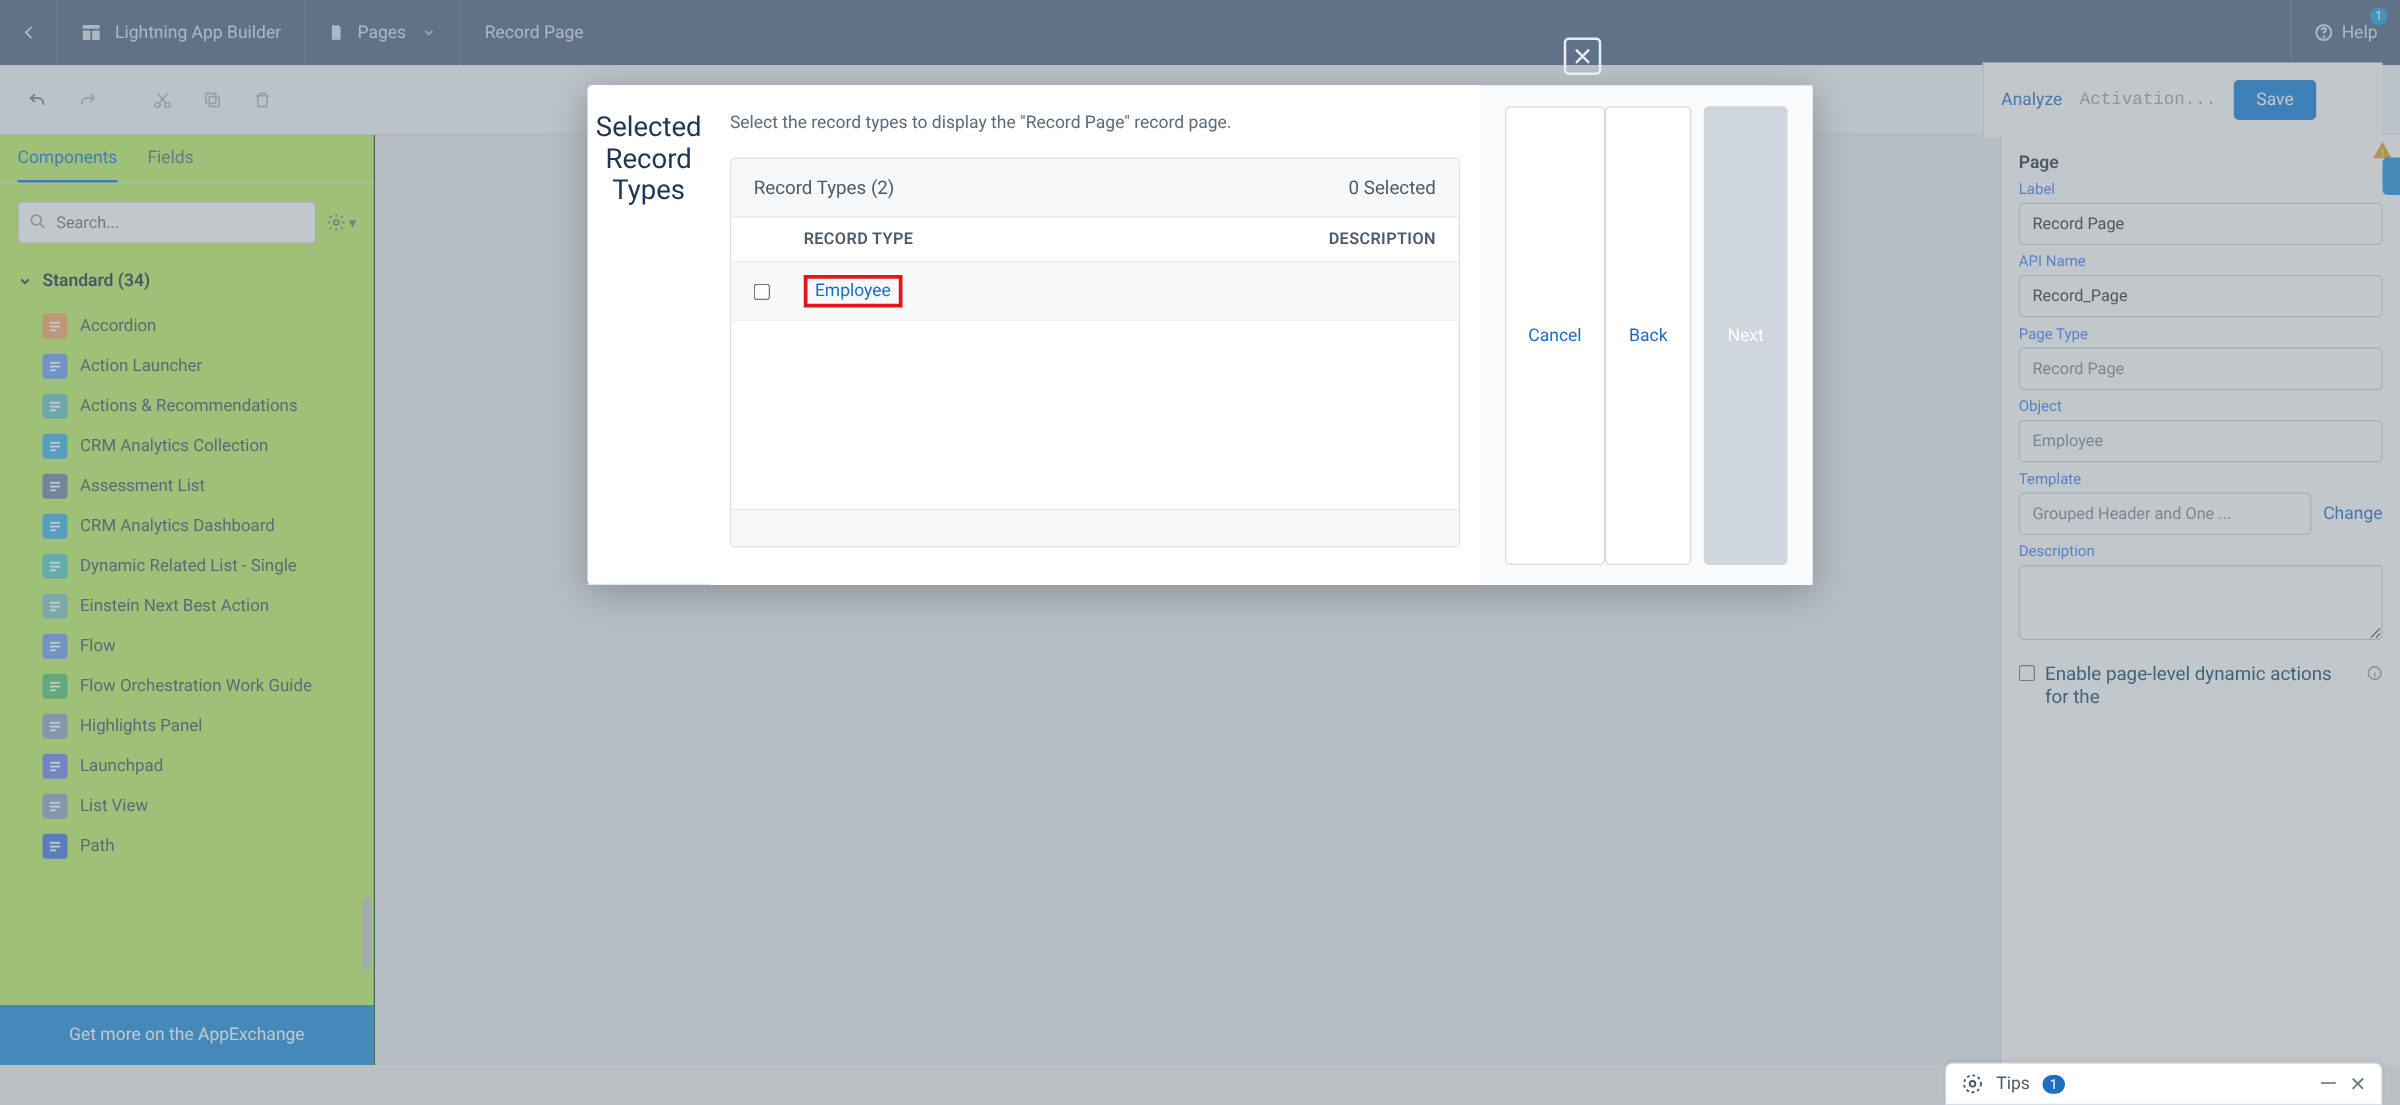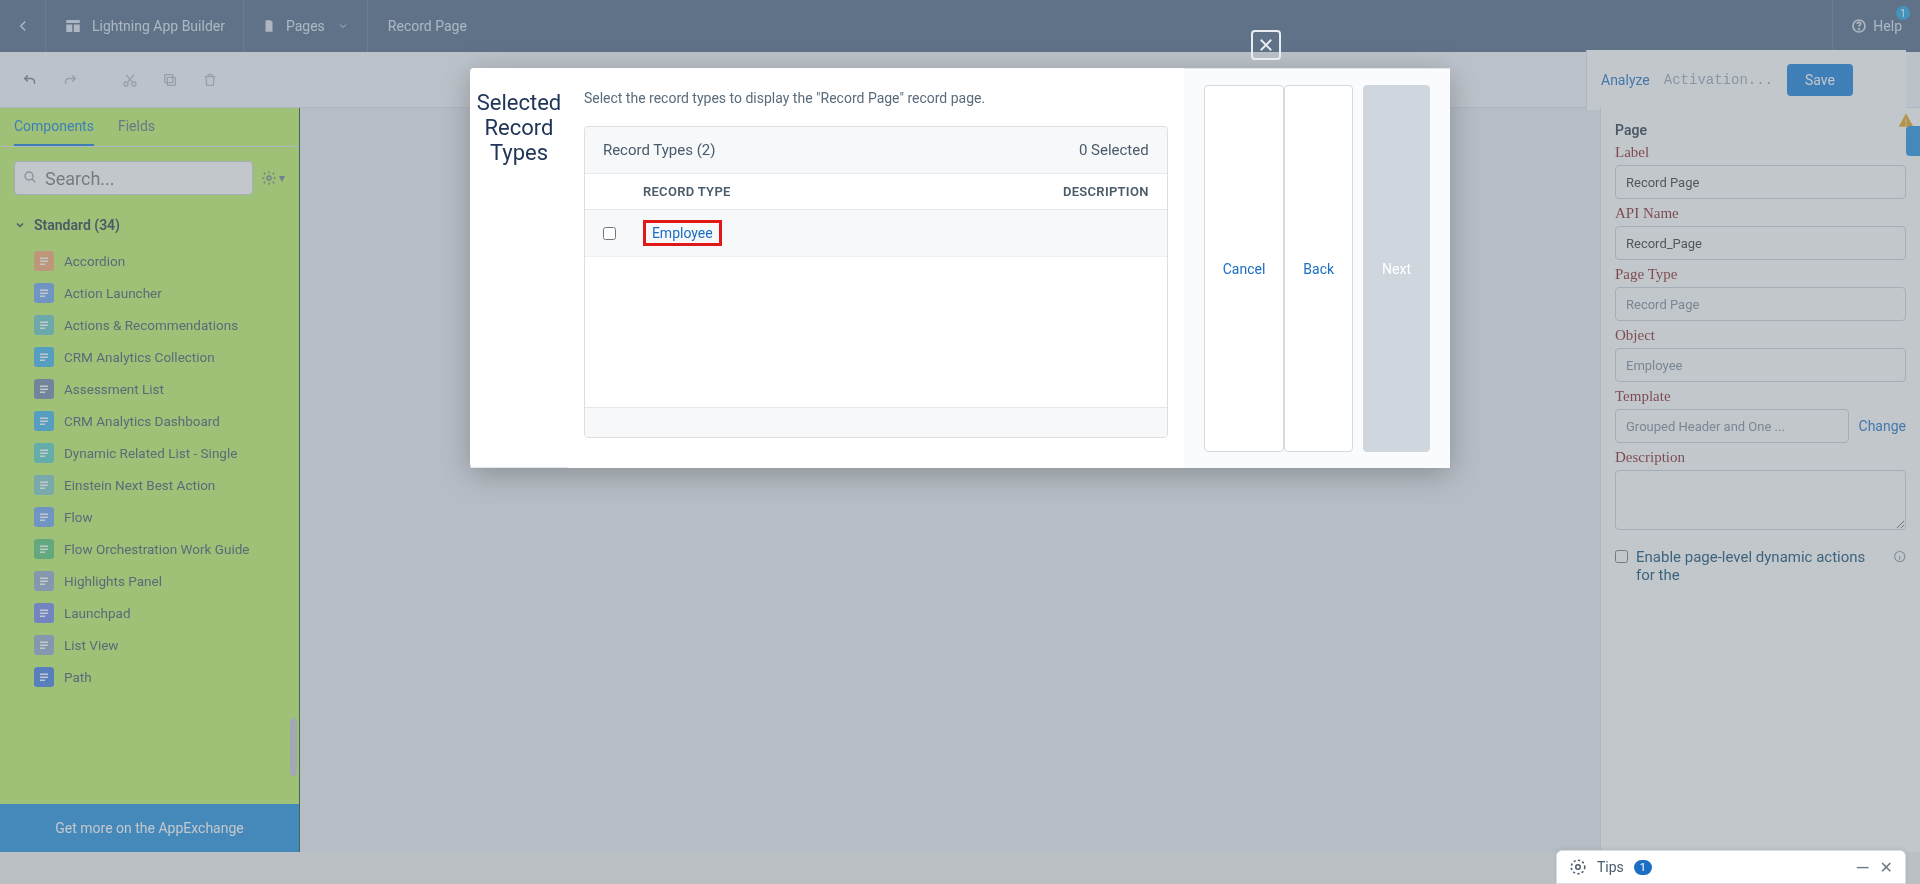--- a/index.html
+++ b/index.html
@@ -22,35 +22,35 @@
 .save-btn { background:#0d7dd8; color:white; border:none; padding: 8px 18px; border-radius:4px; font-size:14px; }
 
 .body { display:flex; height: calc(100% - 108px - 32px); }
 
 .left { width: 300px; border-right:1px solid #14532d; background:#bef264; display:flex; flex-direction:column; position:relative; }
 .tabs { display:flex; padding: 10px 14px 0; border-bottom:1px solid #dbe2e8; gap: 24px; }
 .tabs .tab { padding-bottom: 10px; font-size:14px; color:#62707c; }
 .tabs .tab.active { color:#0d7dd8; border-bottom: 2px solid #0d7dd8; }
 .searchrow { display:flex; padding: 14px; gap:8px; align-items:center; }
 .search { flex:1; position:relative; }
-.search input { width:100%; height:34px; border:1px solid #c8d1da; border-radius:4px; padding:0 10px 0 30px; font-size:18px; }
+.search input { width:100%; height:34px; border:1px solid #c8d1da; border-radius:4px; padding:0 10px 0 30px; font-size:13px; }
 .search .sicon { position:absolute; left:8px; top:8px; color:#93a0ac; }
 .gear { color:#6d7a86; display:flex; align-items:center; gap:2px; font-size:12px; }
 
 .group-title { padding: 8px 14px; font-size:14px; font-weight:600; color:#273746; display:flex; align-items:center; gap:8px; }
 .complist { flex:1; overflow:auto; padding: 4px 16px; }
 .compitem { display:flex; align-items:center; gap:10px; padding: 6px 18px; font-size:13.5px; color:#455766; }
 .compitem .ci-icon { width:20px; height:20px; border-radius:3px; display:flex; align-items:center; justify-content:center; color:white; font-size:11px; }
 .left .scrollthumb { position:absolute; right:2px; top:610px; width:7px; height:58px; background:#c3cbd3; border-radius:4px; }
 .appex { height: 48px; background:#1d8fe1; color:white; display:flex; align-items:center; justify-content:center; font-size:14px; }
 
 .center { flex:1; background:#e9edf1; }
 
 .right { width: 320px; border-left:1px solid #dbe2e8; background:#fff; padding: 14px; position: relative; }
-.r-label { font-size:15px; color:#7f1d1d; margin-top: 6px; margin-bottom:4px;font-family:Liberation Serif, serif; }
+.r-label { font-size:12px; color:#3b82f6; margin-top: 6px; margin-bottom:4px; }
 .r-input { width:100%; height:34px; border:1px solid #c8d1da; border-radius:4px; padding: 0 10px; font-size:13px; color:#333; }
 .r-row { display:flex; gap:10px; align-items:center; }
 .warn { position:absolute; right:6px; top:4px; color:#e6a117; }
 
 .closebtn { position:fixed; top:30px; left:1251px; width:30px; height:30px; border:2px solid #e9edf1; border-radius:4px; display:flex; align-items:center; justify-content:center; color:#e9edf1; font-size:20px; z-index:20; }
 
 
 .overlay { position: fixed; inset:0; background: rgba(120,130,142,0.45); display:flex; align-items:flex-start; justify-content:center; z-index: 10; }
 .modal { width: 980px; background:white; border-radius:4px; margin-top: 68px; box-shadow: 0 6px 30px rgba(0,0,0,.25); display:flex; flex-direction:row; }
 .modal .m-title { text-align:center; padding: 22px 0; font-size: 22px; color:#203658; border-bottom:1px solid #e1e6eb; }

